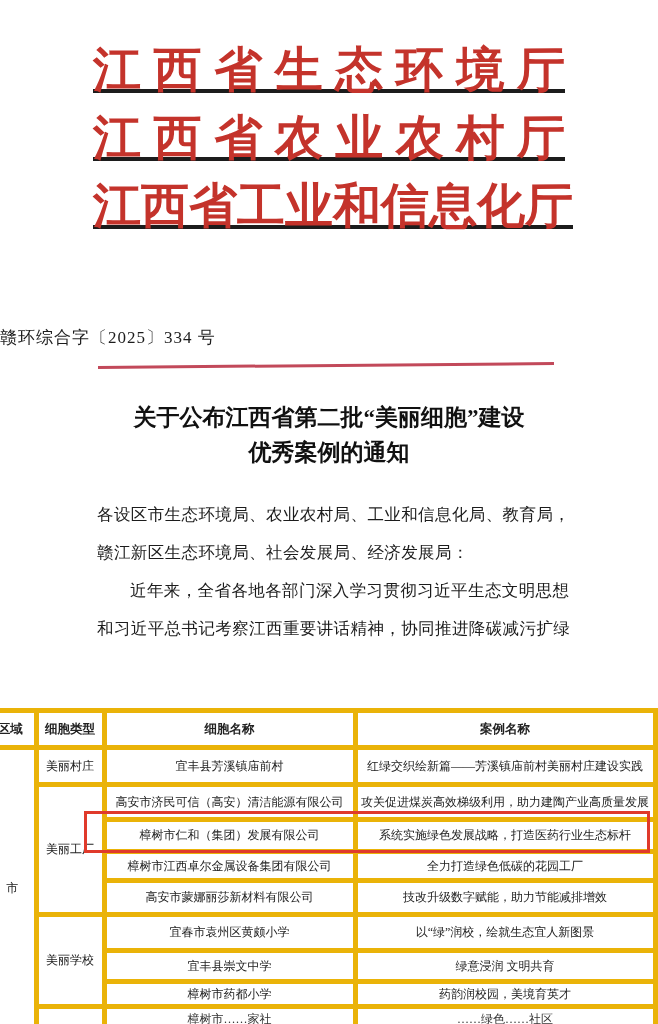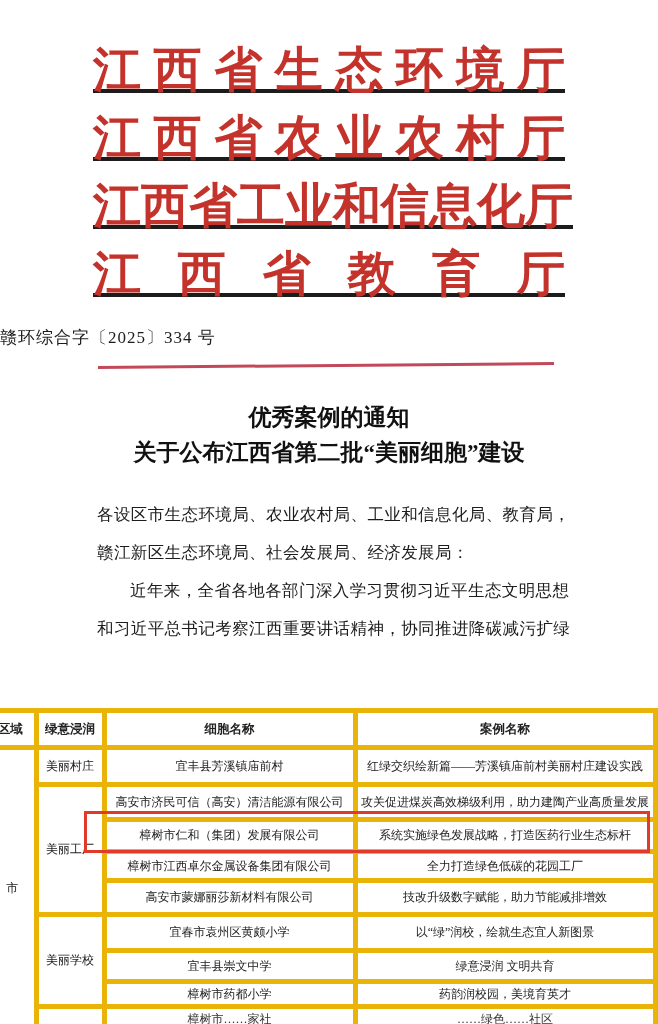--- a/index.html
+++ b/index.html
@@ -105,51 +105,50 @@
 </style>
 </head>
 <body>
 
 <div class="page">
 
   <div class="red-head">
     <div class="red-head-line">江西省生态环境厅</div>
     <div class="red-head-line">江西省农业农村厅</div>
     <div class="red-head-line">江西省工业和信息化厅</div>
-    <div class="red-head-line">江西省教育厅</div>
   </div>
 
   <div class="doc-no">赣环综合字〔2025〕334 号</div>
 
   <div class="red-rule"></div>
 
   <div class="doc-title">
+    <div>关于公布江西省第二批“美丽细胞”建设</div>
     <div>优秀案例的通知</div>
-    <div>关于公布江西省第二批“美丽细胞”建设</div>
   </div>
 
   <div class="doc-body">
     <div class="line">各设区市生态环境局、农业农村局、工业和信息化局、教育局，</div>
     <div class="line">赣江新区生态环境局、社会发展局、经济发展局：</div>
     <div class="line indent">近年来，全省各地各部门深入学习贯彻习近平生态文明思想</div>
     <div class="line">和习近平总书记考察江西重要讲话精神，协同推进降碳减污扩绿</div>
   </div>
 
   <div class="table-wrap">
     <table class="cells">
       <colgroup>
         <col style="width:36px">
           <col style="width:68px">
           <col style="width:251px">
           <col style="width:300px">
       </colgroup>
       <tbody>
           <tr style="height:37px">
         <th><span class="clip-left">区域</span></th>
-        <th>绿意浸润</th>
+        <th>细胞类型</th>
         <th>细胞名称</th>
         <th>案例名称</th>
       </tr>
       <tr style="height:37px">
         <td class="region-cell" rowspan="9"><span class="region-val">市</span></td>
         <td>美丽村庄</td>
         <td>宜丰县芳溪镇庙前村</td>
         <td>红绿交织绘新篇——芳溪镇庙前村美丽村庄建设实践</td>
       </tr>
       <tr style="height:35px">

